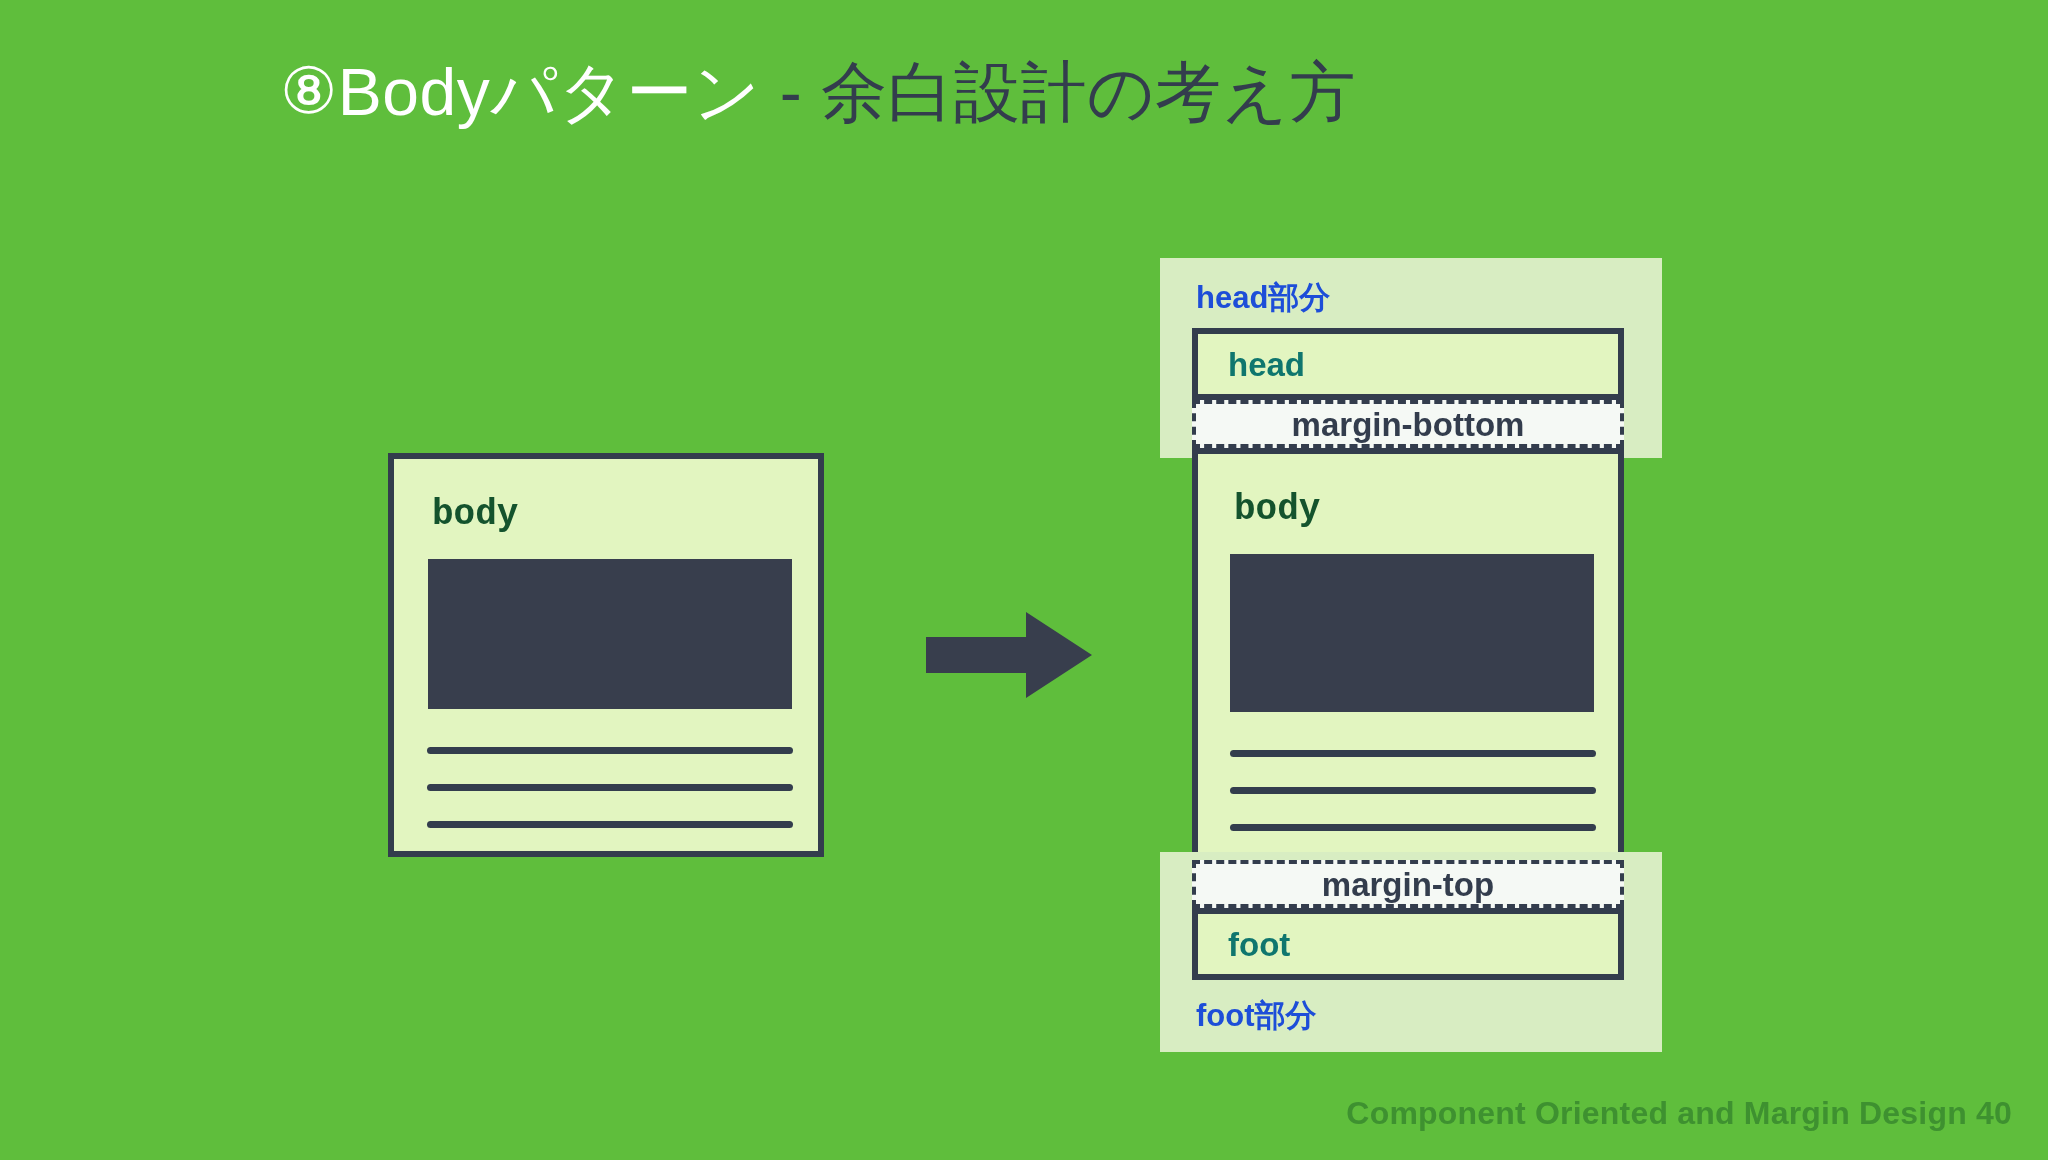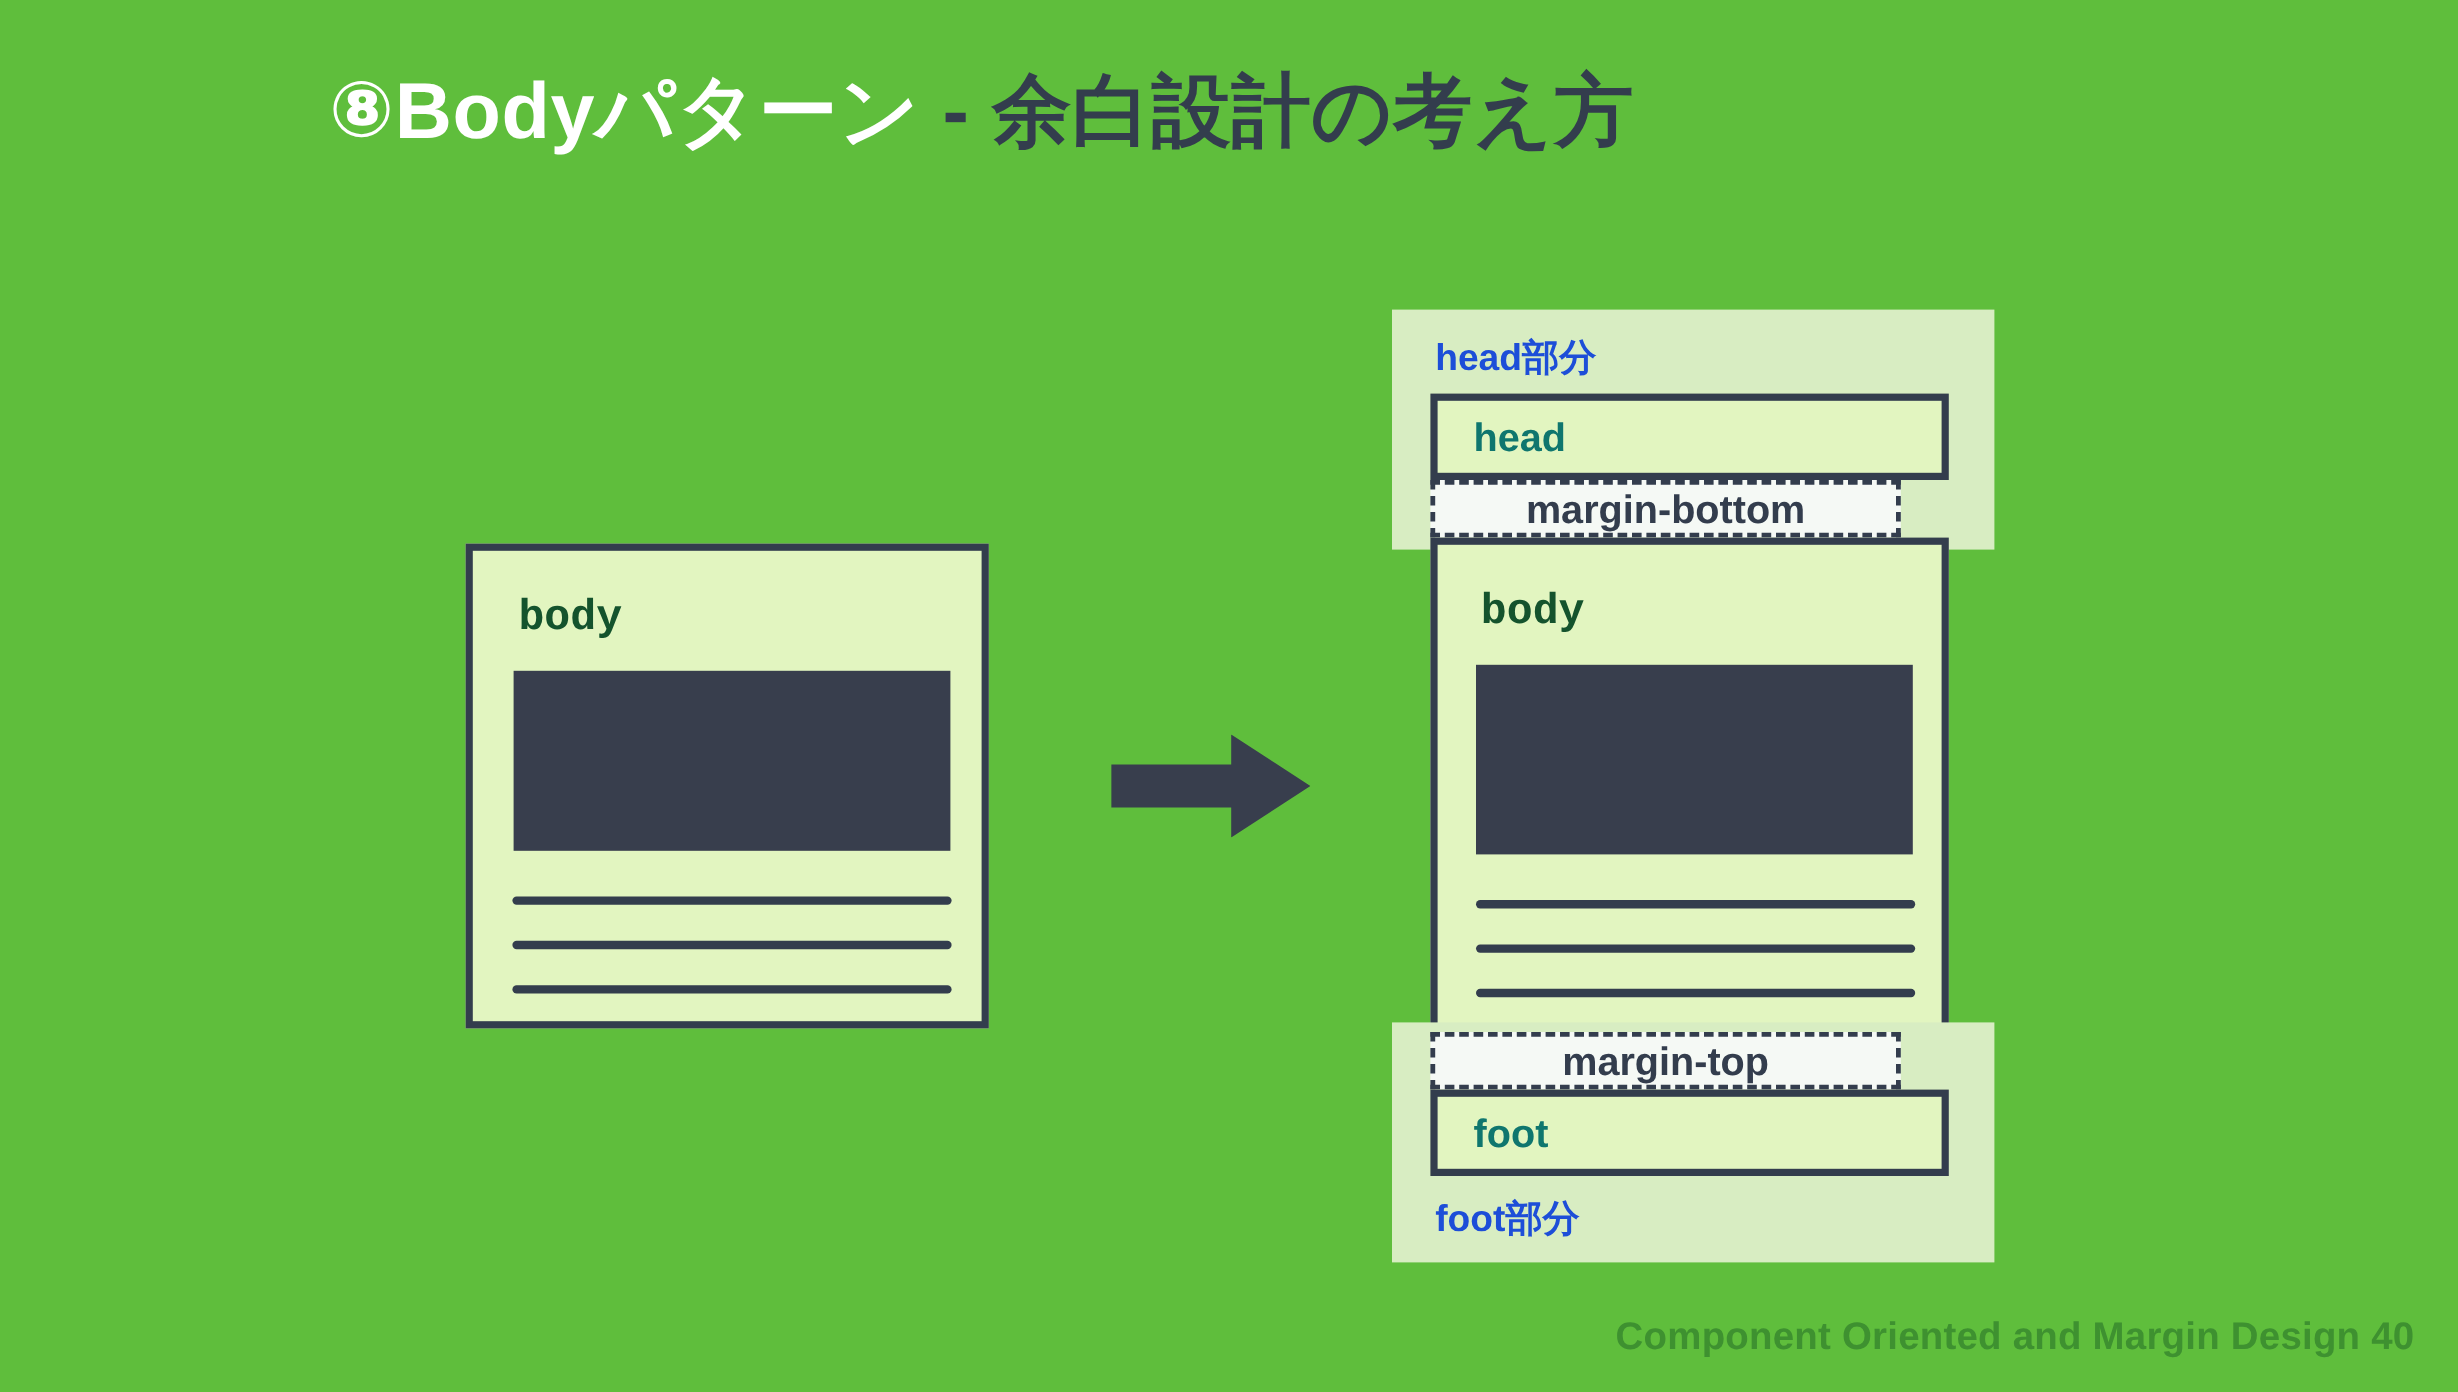--- a/index.html
+++ b/index.html
@@ -25,21 +25,21 @@
 
   
   .title-row {
     position: absolute;
     left: 0;
     top: 58px;
     width: 1636px;
     text-align: center;
     white-space: nowrap;
     font-size: 66px;
-    font-weight: bold;
+    font-weight: normal;
     letter-spacing: 0.5px;
     line-height: 1.05;
   }
   .title-num {
     color: #ffffff;
     font-size: 64px;
     vertical-align: 2px;
   }
   .title-white { color: #ffffff; }
   .title-dark  { color: #333d4d; }
@@ -149,21 +149,21 @@
     transform: translateY(-50%);
     font-size: 33px;
     font-weight: bold;
     color: #0f766e;
     line-height: 1;
   }
 
   .margin-strip {
     position: absolute;
     left: 1192px;
-    width: 392px;
+    width: 432px;
     height: 48px;
     background: #f5f9f5;
     border: 4px dashed #333d4d;
     display: flex;
     align-items: center;
     justify-content: center;
   }
   .margin-strip.mb { top: 400px; }
   .margin-strip.mt { top: 860px; }
   .margin-strip span {

